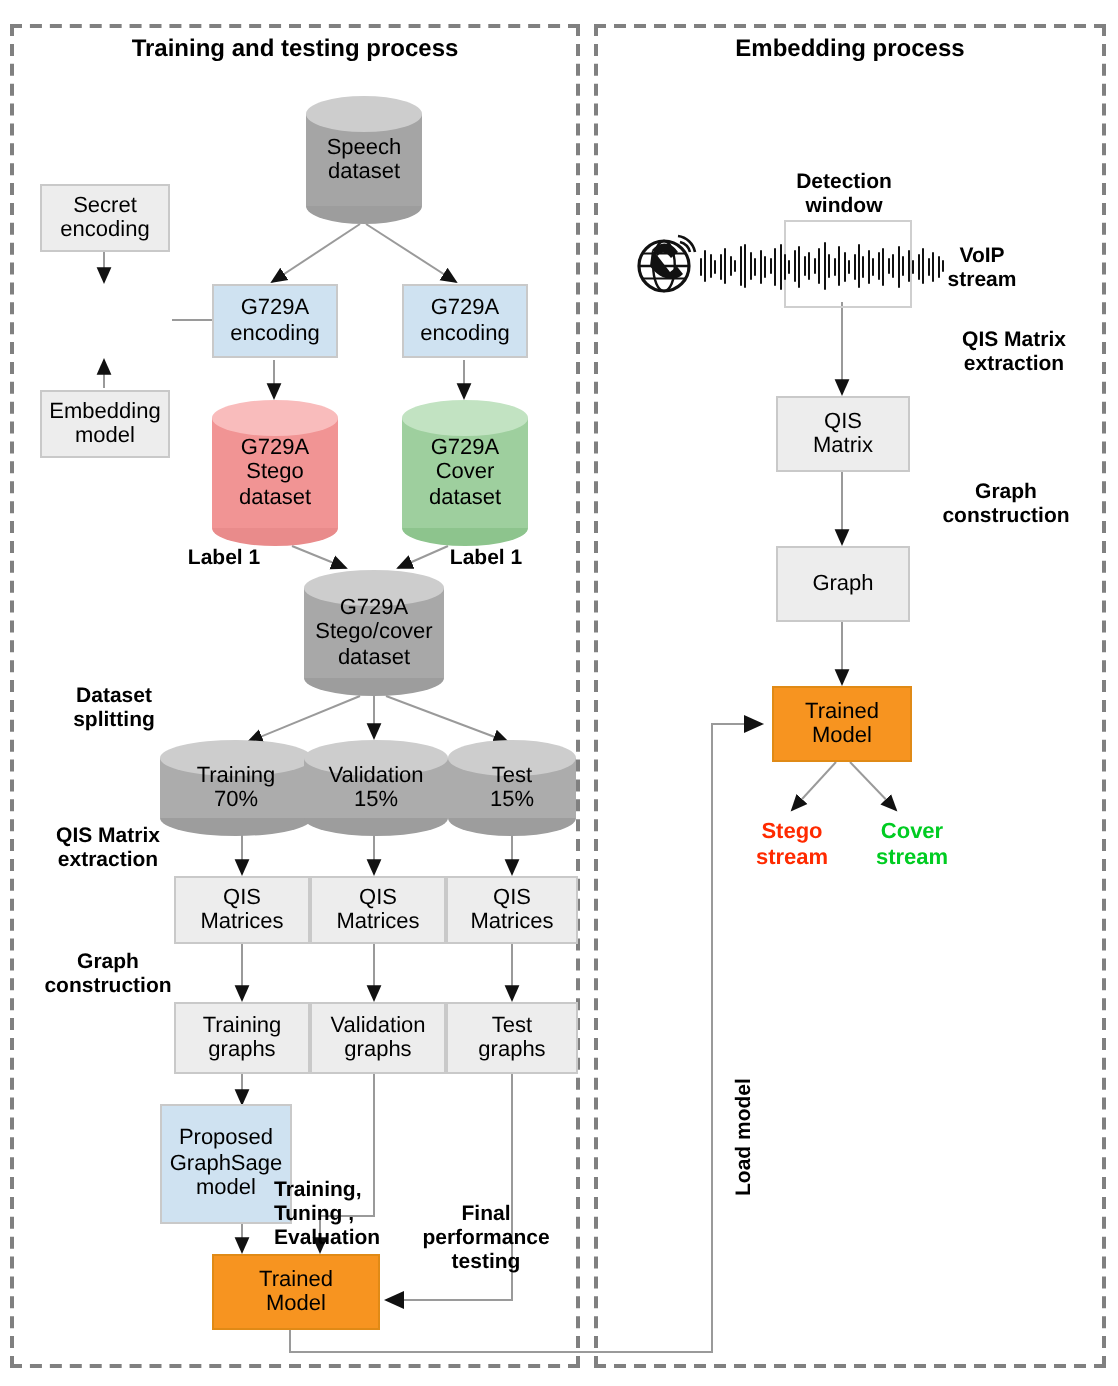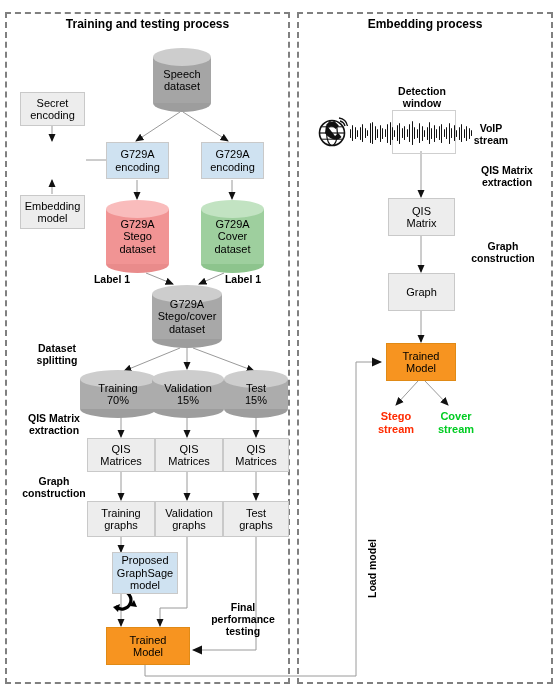--- a/index.html
+++ b/index.html
@@ -208,24 +208,27 @@
   <div class="note" style="left:0px;top:475px;width:108px;white-space:pre-line;">Graph
 construction</div>
 
   <div class="node rect grey" style="left:87px;top:501px;width:68px;height:36px;white-space:pre-line;">Training
 graphs</div>
   <div class="node rect grey" style="left:155px;top:501px;width:68px;height:36px;white-space:pre-line;">Validation
 graphs</div>
   <div class="node rect grey" style="left:223px;top:501px;width:66px;height:36px;white-space:pre-line;">Test
 graphs</div>
 
-  <div class="node rect blue" style="left:80px;top:552px;width:66px;height:42px;white-space:pre-line;margin-left:32px;">Proposed
+  <div class="node rect blue" style="left:80px;top:552px;width:66px;height:60px;white-space:pre-line;">Proposed
 GraphSage
 model</div>
 
+  <div class="note" style="left:137px;top:589px;width:74px;white-space:pre-line;text-align:left;">Training,
+Tuning ,
+Evaluation</div>
 
   <div class="note" style="left:200px;top:601px;width:86px;white-space:pre-line;">Final
 performance
 testing</div>
 
   <div class="node orange" style="left:106px;top:627px;width:84px;height:38px;white-space:pre-line;">Trained
 Model</div>
 
   <div class="note" style="left:381px;top:85px;width:82px;white-space:pre-line;">Detection
 window</div>

